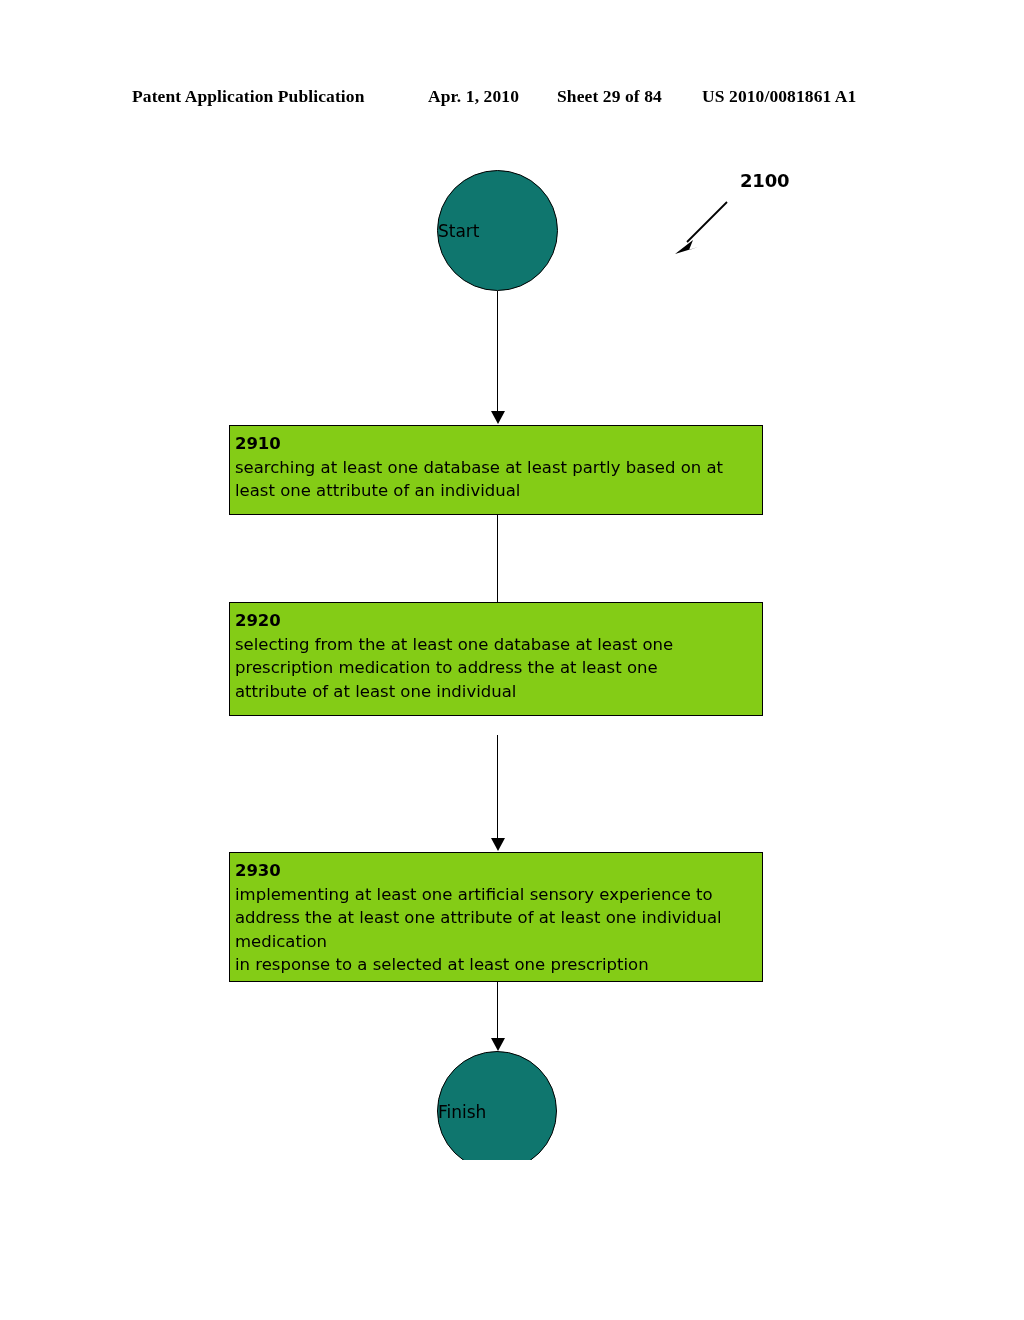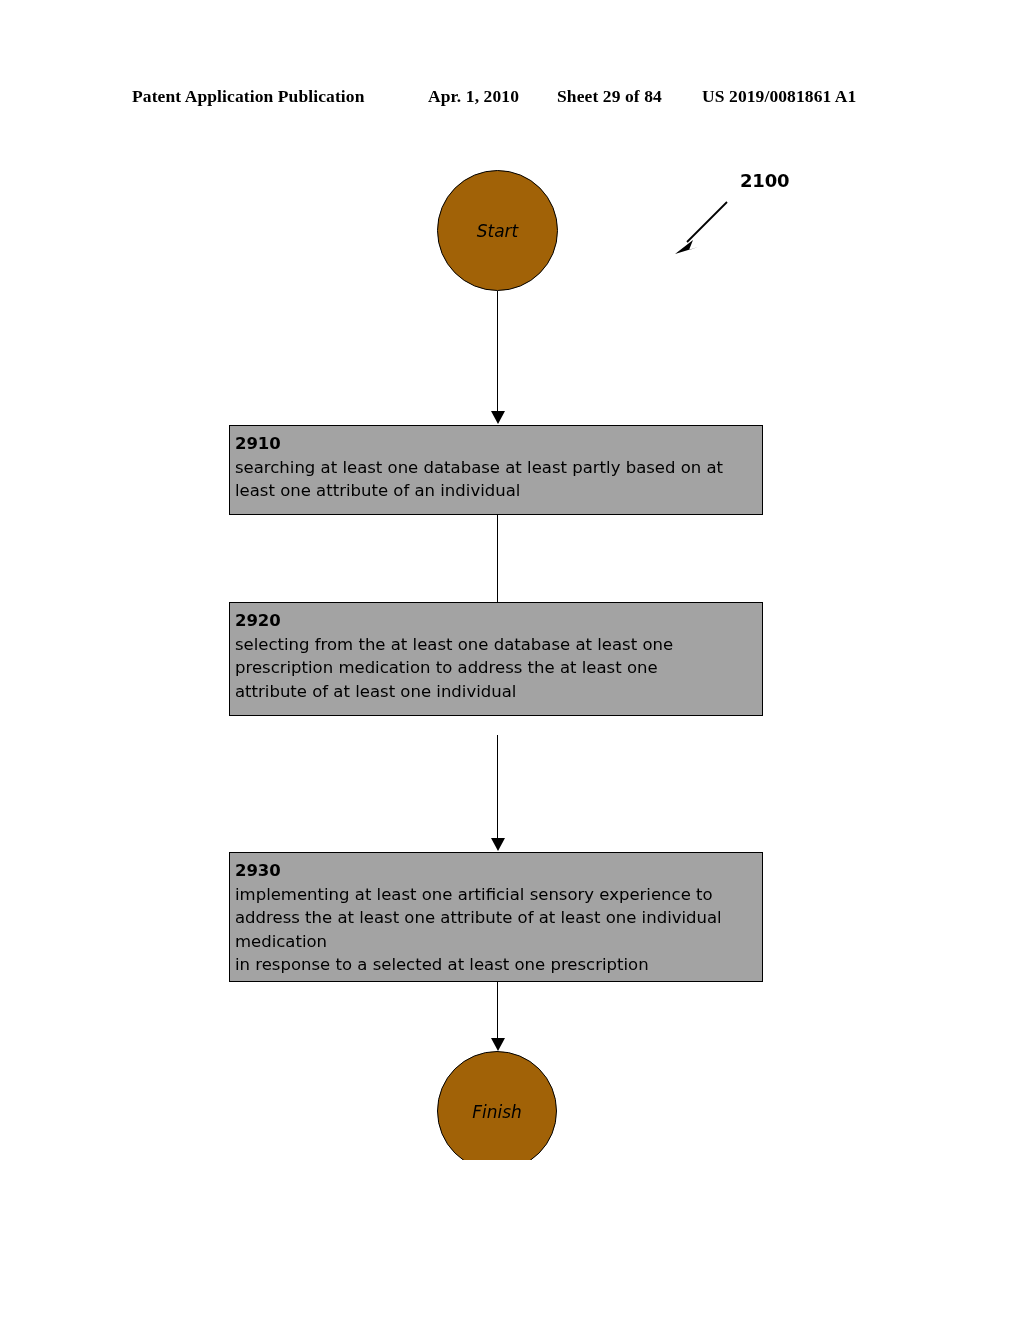--- a/index.html
+++ b/index.html
@@ -37,38 +37,36 @@
   #header .h-date  { position: absolute; left: 428px;  top: 0; }
   #header .h-sheet { position: absolute; left: 557px;  top: 0; }
   #header .h-num   { position: absolute; left: 702px;  top: 0; }
 
   
   .node-circle {
     position: absolute;
     box-sizing: border-box;
     border: 1.6px solid #000000;
     border-radius: 50%;
-    background: #a16207;
+    background: #0f766e;
     display: flex;
     align-items: center;
-    justify-content: center;
-    font-style: italic;
   }
   .node-circle span {
     font-size: 17px;
     line-height: 1;
     position: relative;
     top: 1px;
   }
 
   .proc-box {
     position: absolute;
     box-sizing: border-box;
     border: 1.5px solid #000000;
-    background: #a3a3a3;
+    background: #84cc16;
     padding: 6px 2px 6px 5px;
   }
   .proc-box .ref,
   .proc-box .ln {
     font-size: 16.5px;
     line-height: 23.5px;
     white-space: nowrap;
   }
   .proc-box .ref { font-weight: 600; letter-spacing: -0.1px; }
 
@@ -119,21 +117,21 @@
 </style>
 </head>
 <body>
 
 <div id="page">
 
   <div id="header">
     <span class="h-pub">Patent Application Publication</span>
     <span class="h-date">Apr. 1, 2010</span>
     <span class="h-sheet">Sheet 29 of 84</span>
-    <span class="h-num">US 2019/0081861 A1</span>
+    <span class="h-num">US 2010/0081861 A1</span>
   </div>
 
   <div id="ref-2900">2100</div>
   <svg id="ref-2900-arrow" viewBox="0 0 110 80">
     <line x1="72" y1="12" x2="32" y2="52" stroke="#000000" stroke-width="1.8"></line>
     <polygon points="20,64 38,50 34,60 43,57" fill="#000000"></polygon>
   </svg>
 
   <div class="node-circle" style="left:437px; top:170px; width:121px; height:121px;">
     <span>Start</span>

